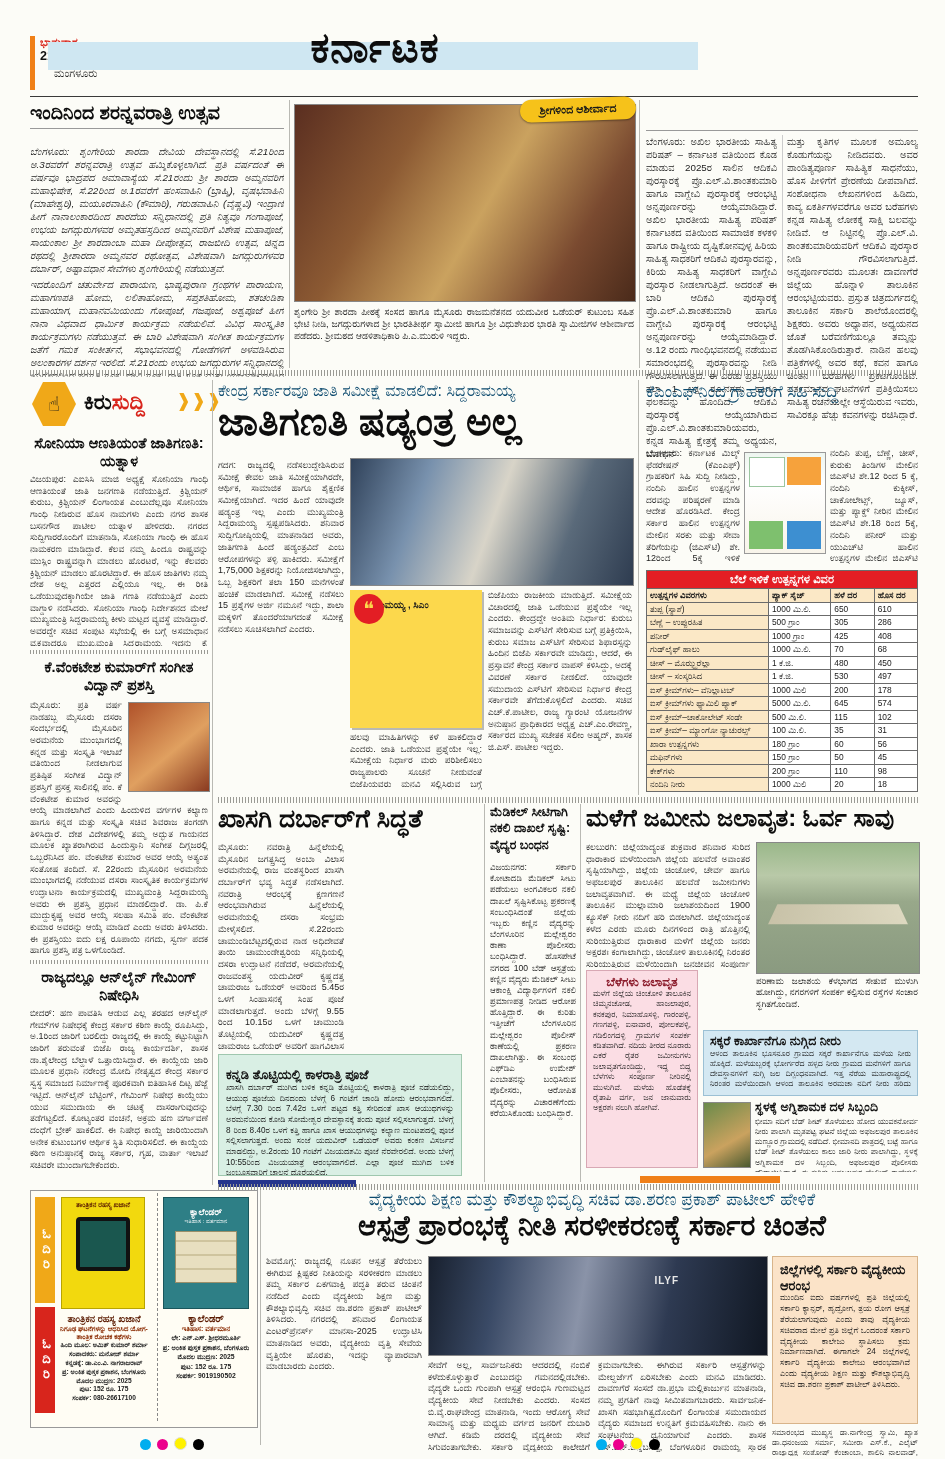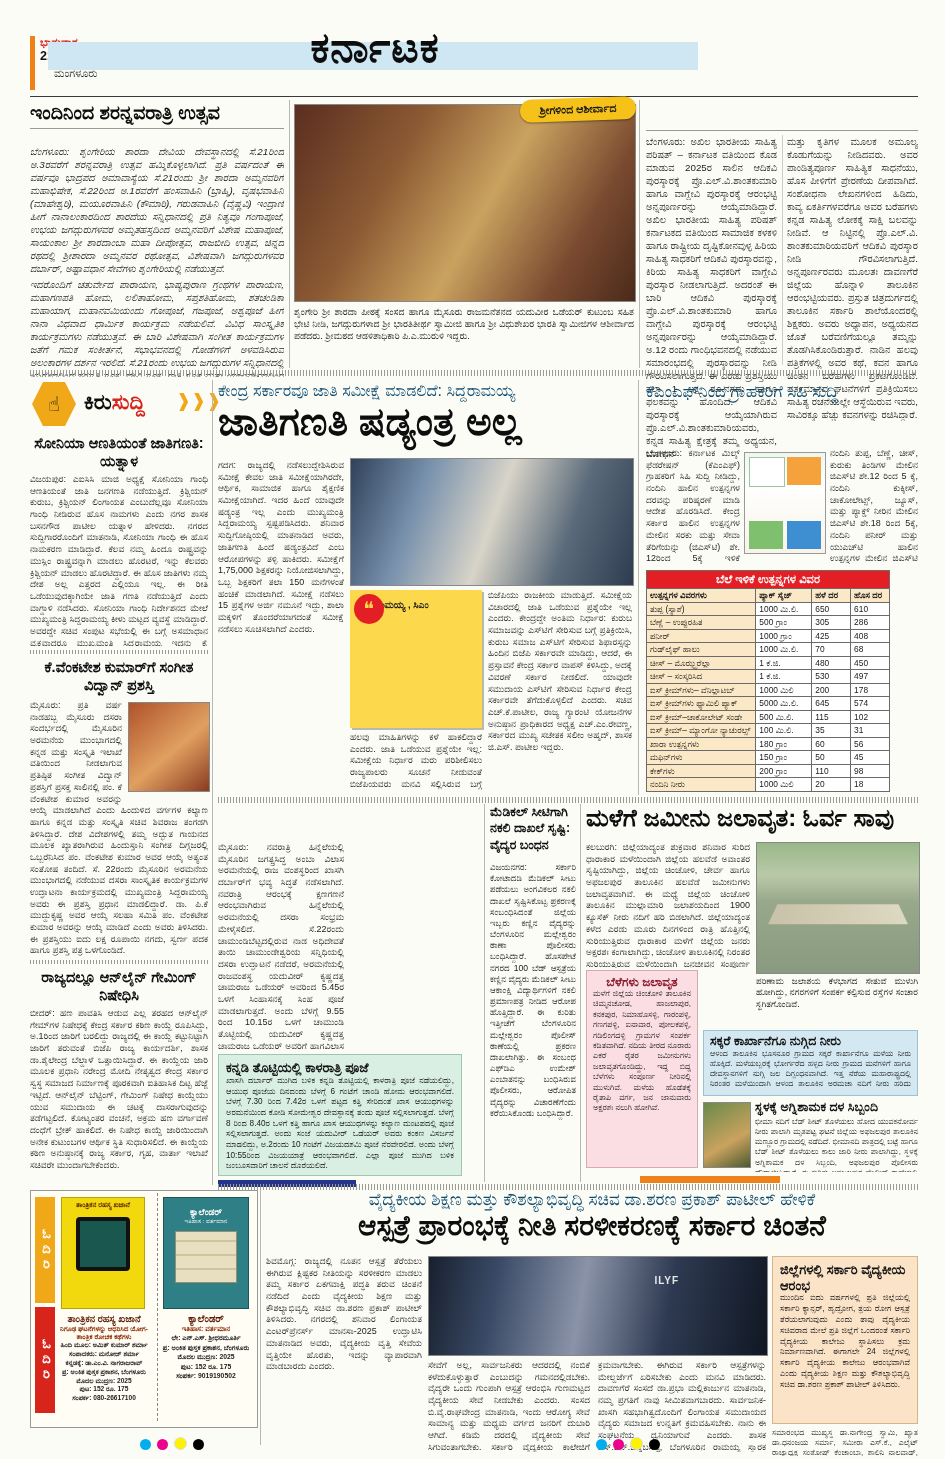--- a/index.html
+++ b/index.html
@@ -102,21 +102,21 @@
   <div class="abs kicker" style="left:646px;top:382px;width:272px;font-size:16.5px;">ಕೆಎಂಎಫ್‌ನಿಂದ ಗ್ರಾಹಕರಿಗೆ ಸಿಹಿ ಸುದ್ದಿ</div>
   <div class="abs body-sm just" style="left:646px;top:448px;width:94px;height:118px;">ಬೆಂಗಳೂರು: ಕರ್ನಾಟಕ ಮಿಲ್ಕ್ ಫೆಡರೇಷನ್ (ಕೆಎಂಎಫ್) ಗ್ರಾಹಕರಿಗೆ ಸಿಹಿ ಸುದ್ದಿ ನೀಡಿದ್ದು, ನಂದಿನಿ ಹಾಲಿನ ಉತ್ಪನ್ನಗಳ ದರವನ್ನು ಪರಿಷ್ಕರಣೆ ಮಾಡಿ ಆದೇಶ ಹೊರಡಿಸಿದೆ. ಕೇಂದ್ರ ಸರ್ಕಾರ ಹಾಲಿನ ಉತ್ಪನ್ನಗಳ ಮೇಲಿನ ಸರಕು ಮತ್ತು ಸೇವಾ ತೆರಿಗೆಯನ್ನು (ಜಿಎಸ್‌ಟಿ) ಶೇ. 12ರಿಂದ 5ಕ್ಕೆ ಇಳಿಕೆ ಮಾಡಿದ್ದರಿಂದ ಕೆಎಂಎಫ್ ತನ್ನ ಉತ್ಪನ್ನಗಳ ಬೆಲೆ ಇಳಿಸಿದೆ. ಹೊಸ ದರ ಸೆ.22 ರಿಂದ ಜಾರಿಯಾಗಲಿದೆ.</div>
   <div class="abs" style="left:744px;top:452px;width:80px;height:100px;border:1px solid #999;background:linear-gradient(180deg,#eef6f0 0%,#fff 30%,#f8f4ea 100%);">
     <div style="position:absolute;left:4px;top:4px;width:34px;height:28px;background:#fff;border:1px solid #9bc6a0;"></div>
     <div style="position:absolute;right:4px;top:4px;width:34px;height:28px;background:#f6a23c;"></div>
     <div style="position:absolute;left:4px;bottom:4px;width:34px;height:28px;background:#7ec06e;"></div>
     <div style="position:absolute;right:4px;bottom:4px;width:34px;height:28px;background:#3d8fd1;"></div>
   </div>
   <div class="abs body-sm just" style="left:830px;top:448px;width:88px;height:118px;">ನಂದಿನಿ ತುಪ್ಪ, ಬೆಣ್ಣೆ, ಚೀಸ್, ಕುರುಕು ತಿಂಡಿಗಳ ಮೇಲಿನ ಜಿಎಸ್‌ಟಿ ಶೇ.12 ರಿಂದ 5 ಕ್ಕೆ, ನಂದಿನಿ ಕುಕ್ಕೀಸ್, ಚಾಕೋಲೇಟ್ಸ್, ಜ್ಯೂಸ್, ಮತ್ತು ಪ್ಯಾಕ್ಡ್ ನೀರಿನ ಮೇಲಿನ ಜಿಎಸ್‌ಟಿ ಶೇ.18 ರಿಂದ 5ಕ್ಕೆ, ನಂದಿನಿ ಪನೀರ್ ಮತ್ತು ಯುಎಚ್‌ಟಿ ಹಾಲಿನ ಉತ್ಪನ್ನಗಳ ಮೇಲಿನ ಜಿಎಸ್‌ಟಿ ಶೇ.5 ರಿಂದ 0 ಕ್ಕೆ ಇಳಿಕೆ ಮಾಡಲಾಗಿದೆ. ಆ ಹಿನ್ನೆಲೆಯಲ್ಲಿ ಕೆಎಂಎಫ್ 21 ಉತ್ಪನ್ನಗಳ ಬೆಲೆ ಇಳಿಕೆ ಮಾಡಿ, ಗ್ರಾಹಕರ ಮೇಲಿನ ಹೊರೆಯನ್ನು ಇಳಿಸಿದೆ.</div>
 
-  <div class="abs" style="left:646px;top:570px;width:244px;">
+  <div class="abs" style="left:646px;top:570px;width:272px;">
     <div style="background:#e31e24;color:#fff;font-weight:700;font-size:11.5px;text-align:center;padding:2px 0;border:1px solid #6b6b6b;border-bottom:none;">ಬೆಲೆ ಇಳಿಕೆ ಉತ್ಪನ್ನಗಳ ವಿವರ</div>
     <table class="price">
       <thead>
         <tr>
           <th style="width:45%;">ಉತ್ಪನ್ನಗಳ ವಿವರಗಳು</th>
           <th style="width:23%;">ಪ್ಯಾಕ್ ಸೈಜ್</th>
           <th style="width:16%;">ಹಳೆ ದರ</th>
           <th style="width:16%;">ಹೊಸ ದರ</th>
         </tr>
       </thead>
@@ -218,24 +218,25 @@
             <td class="num">1000 ಮಿಲಿ</td>
             <td class="num">20</td>
             <td class="num">18</td>
           </tr>
         </tbody>
     </table>
   </div>
 
   <div class="abs hatch" style="left:218px;top:797px;width:700px;"></div>
 
+  <div class="abs hl" style="left:218px;top:804px;width:262px;font-size:25px;">ಖಾಸಗಿ ದರ್ಬಾರ್‌ಗೆ ಸಿದ್ಧತೆ</div>
   <div class="abs" style="left:218px;top:842px;width:262px;height:208px;column-count:2;column-gap:10px;column-rule:1px solid #ccc;">
     <div class="body-sm just">ಮೈಸೂರು: ನವರಾತ್ರಿ ಹಿನ್ನೆಲೆಯಲ್ಲಿ ಮೈಸೂರಿನ ಜಗತ್ಪ್ರಸಿದ್ಧ ಅಂಬಾ ವಿಲಾಸ ಅರಮನೆಯಲ್ಲಿ ರಾಜ ವಂಶಸ್ಥರಿಂದ ಖಾಸಗಿ ದರ್ಬಾರ್‌ಗೆ ಭವ್ಯ ಸಿದ್ಧತೆ ನಡೆಸಲಾಗಿದೆ. ನವರಾತ್ರಿ ಆರಂಭಕ್ಕೆ ಕ್ಷಣಗಣನೆ ಆರಂಭವಾಗಿರುವ ಹಿನ್ನೆಲೆಯಲ್ಲಿ ಅರಮನೆಯಲ್ಲಿ ದಸರಾ ಸಂಭ್ರಮ ಮೇಳೈಸಲಿದೆ. ಸೆ.22ರಂದು ಚಾಮುಂಡಿಬೆಟ್ಟದಲ್ಲಿರುವ ನಾಡ ಅಧಿದೇವತೆ ತಾಯಿ ಚಾಮುಂಡೇಶ್ವರಿಯ ಸನ್ನಿಧಿಯಲ್ಲಿ ದಸರಾ ಉದ್ಘಾಟನೆ ನಡೆದರೆ, ಅರಮನೆಯಲ್ಲಿ ರಾಜವಂಶಸ್ಥ ಯದುವೀರ್ ಕೃಷ್ಣದತ್ತ ಚಾಮರಾಜ ಒಡೆಯರ್ ಅವರಿಂದ 5.45ರ ಒಳಗೆ ಸಿಂಹಾಸನಕ್ಕೆ ಸಿಂಹ ಪೂಜೆ ಮಾಡಲಾಗುತ್ತದೆ. ಅಂದು ಬೆಳಗ್ಗೆ 9.55 ರಿಂದ 10.15ರ ಒಳಗೆ ಚಾಮುಂಡಿ ತೊಟ್ಟಿಯಲ್ಲಿ ಯದುವೀರ್ ಕೃಷ್ಣದತ್ತ ಚಾಮರಾಜ ಒಡೆಯರ್ ಅವರಿಗೆ ಹಾಗವಿಲಾಸ ದೇವರ ಮನೆಯಲ್ಲಿ ಕಂಕಣಧಾರಣೆ ಮಾಡಲಾಗುತ್ತದೆ. ಬೆಳಗ್ಗೆ 11.35ಕ್ಕೆ ಅರಮನೆಯ ಆವರಣದ ಕೋಡಿ ಸೋಮೇಶ್ವರ ದೇವಾಲಯದ ಬಲಿ ಪೀಠದ ಆನೆ ಹಾಗೂ ಕುದುರೆ, ಹಸು ಜೊತೆ ಮಂಟಪದಲ್ಲಿ ಪೂಜೆ ಸಲ್ಲಿಸಲಾಗುವುದು. ಸೆ.23ರಿಂದ 29ರವರೆಗೆ ಖಾಸಗಿ ದರ್ಬಾರ್ ನಡೆಯಲಿದ್ದು, ಬೆಳಗ್ಗೆ 10.15ರಿಂದ 10.30ರ ಒಳಗೆ ಯದುವೀರ್ ಒಡೆಯರ್ ಅವರು ಸಿಂಹಾಸನವೇರಿ ಖಾಸಗಿ ದರ್ಬಾರ್ ನಡೆಸಲಿದ್ದಾರೆ.</div>
   </div>
-  <div class="abs" style="left:218px;top:1054px;width:244px;height:122px;background:#d9efe4;border:1px solid #9fc7ae;padding:5px 7px;box-sizing:border-box;">
+  <div class="abs" style="left:218px;top:1054px;width:244px;height:122px;background:#d9efe4;border:1px solid #9fc7ae;padding:12px 7px;box-sizing:border-box;">
     <div class="boxtitle" style="font-size:13px;">ಕನ್ನಡಿ ತೊಟ್ಟಿಯಲ್ಲಿ ಕಾಳರಾತ್ರಿ ಪೂಜೆ</div>
     <div class="just" style="font-size:8.2px;line-height:1.3;overflow:hidden;height:92px;">ಖಾಸಗಿ ದರ್ಬಾರ್ ಮುಗಿದ ಬಳಿಕ ಕನ್ನಡಿ ತೊಟ್ಟಿಯಲ್ಲಿ ಕಾಳರಾತ್ರಿ ಪೂಜೆ ನಡೆಯಲಿದ್ದು, ಆಯುಧ ಪೂಜೆಯ ದಿನದಂದು ಬೆಳಗ್ಗೆ 6 ಗಂಟೆಗೆ ಚಾಂಡಿ ಹೋಮ ಆರಂಭವಾಗಲಿದೆ. ಬೆಳಗ್ಗೆ 7.30 ರಿಂದ 7.42ರ ಒಳಗೆ ಪಟ್ಟದ ಕತ್ತಿ ಸೇರಿದಂತೆ ಖಾಸ ಆಯುಧಗಳನ್ನು ಅರಮನೆಯಿಂದ ಕೋಡಿ ಸೋಮೇಶ್ವರ ದೇವಸ್ಥಾನಕ್ಕೆ ತಂದು ಪೂಜೆ ಸಲ್ಲಿಸಲಾಗುತ್ತದೆ. ಬೆಳಗ್ಗೆ 8 ರಿಂದ 8.40ರ ಒಳಗೆ ಕತ್ತಿ ಹಾಗೂ ಖಾಸ ಆಯುಧಗಳನ್ನು ಕಲ್ಯಾಣ ಮಂಟಪದಲ್ಲಿ ಪೂಜೆ ಸಲ್ಲಿಸಲಾಗುತ್ತದೆ. ಅಂದು ಸಂಜೆ ಯದುವೀರ್ ಒಡೆಯರ್ ಅವರು ಕಂಕಣ ವಿಸರ್ಜನೆ ಮಾಡಲಿದ್ದು, ಅ.2ರಂದು 10 ಗಂಟೆಗೆ ವಿಜಯದಶಮಿ ಪೂಜೆ ನೆರವೇರಲಿದೆ. ಅಂದು ಬೆಳಗ್ಗೆ 10:55ರಿಂದ ವಿಜಯಯಾತ್ರೆ ಆರಂಭವಾಗಲಿದೆ. ಎಲ್ಲಾ ಪೂಜೆ ಮುಗಿದ ಬಳಿಕ ಜಂಬೂಸವಾರಿಗೆ ಚಾಲನೆ ದೊರೆಯಲಿದೆ.</div>
   </div>
   <div class="abs" style="left:218px;top:1180px;width:138px;height:7px;background:#26358c;"></div>
   <div class="abs vr" style="left:484px;top:804px;height:378px;"></div>
 
   <div class="abs hl" style="left:490px;top:804px;width:86px;font-size:12.5px;line-height:1.3;">ಮೆಡಿಕಲ್ ಸೀಟಿಗಾಗಿ ನಕಲಿ ದಾಖಲೆ ಸೃಷ್ಟಿ: ವೈದ್ಯರ ಬಂಧನ</div>
   <div class="abs body-sm just" style="left:490px;top:862px;width:86px;height:318px;font-size:8.6px;">ವಿಜಯನಗರ: ಸರ್ಕಾರಿ ಕೋಟಾದಡಿ ಮೆಡಿಕಲ್ ಸೀಟು ಪಡೆಯಲು ಅಂಗವಿಕಲರ ನಕಲಿ ದಾಖಲೆ ಸೃಷ್ಟಿಸಿಕೊಟ್ಟ ಪ್ರಕರಣಕ್ಕೆ ಸಂಬಂಧಿಸಿದಂತೆ ಜಿಲ್ಲೆಯ ಇಬ್ಬರು ಕಣ್ಣಿನ ವೈದ್ಯರನ್ನು ಬೆಂಗಳೂರಿನ ಮಲ್ಲೇಶ್ವರಂ ಠಾಣಾ ಪೊಲೀಸರು ಬಂಧಿಸಿದ್ದಾರೆ. ಹೊಸಪೇಟೆ ನಗರದ 100 ಬೆಡ್ ಆಸ್ಪತ್ರೆಯ ಕಣ್ಣಿನ ವೈದ್ಯರು ಮೆಡಿಕಲ್ ಸೀಟು ಆಕಾಂಕ್ಷಿ ವಿದ್ಯಾರ್ಥಿಗಳಿಗೆ ನಕಲಿ ಪ್ರಮಾಣಪತ್ರ ನೀಡಿದ ಆರೋಪ ಹೊತ್ತಿದ್ದಾರೆ. ಈ ಕುರಿತು ಇತ್ತೀಚೆಗೆ ಬೆಂಗಳೂರಿನ ಮಲ್ಲೇಶ್ವರಂ ಪೊಲೀಸ್ ಠಾಣೆಯಲ್ಲಿ ಪ್ರಕರಣ ದಾಖಲಾಗಿತ್ತು. ಈ ಸಂಬಂಧ ಎಫ್‌ಡಿಎ ಉಮೇಶ್ ಎಂಬಾತನನ್ನು ಬಂಧಿಸಿರುವ ಪೊಲೀಸರು, ಆರೋಪಿತ ವೈದ್ಯರನ್ನು ವಿಚಾರಣೆಗೆಂದು ಕರೆಯಿಸಿಕೊಂಡು ಬಂಧಿಸಿದ್ದಾರೆ.</div>
   <div class="abs vr" style="left:580px;top:804px;height:378px;"></div>
 

